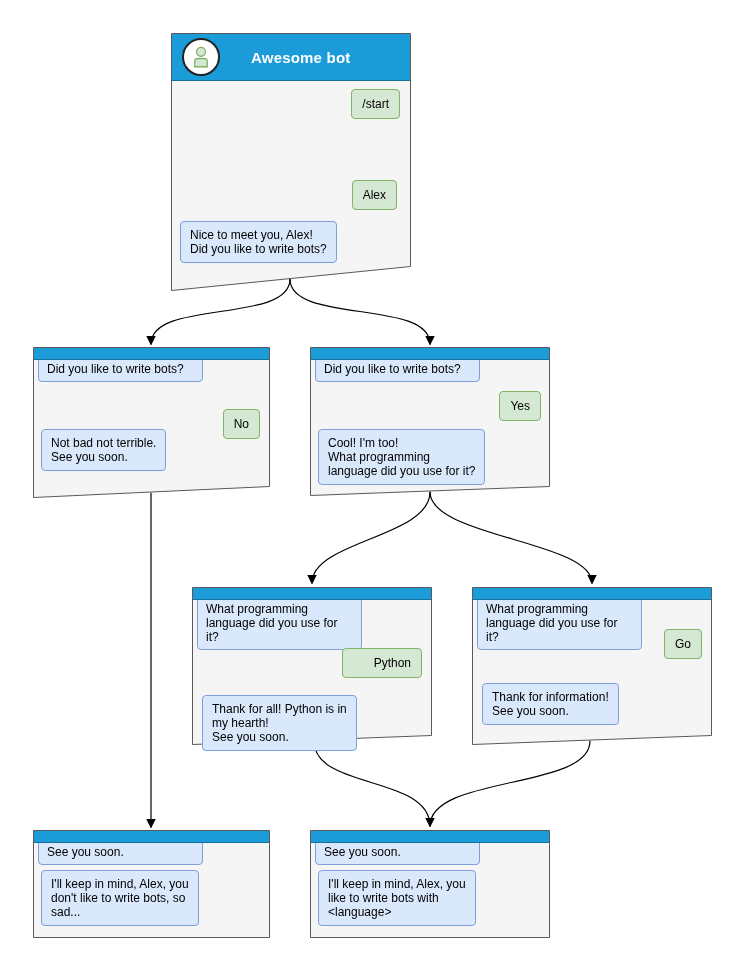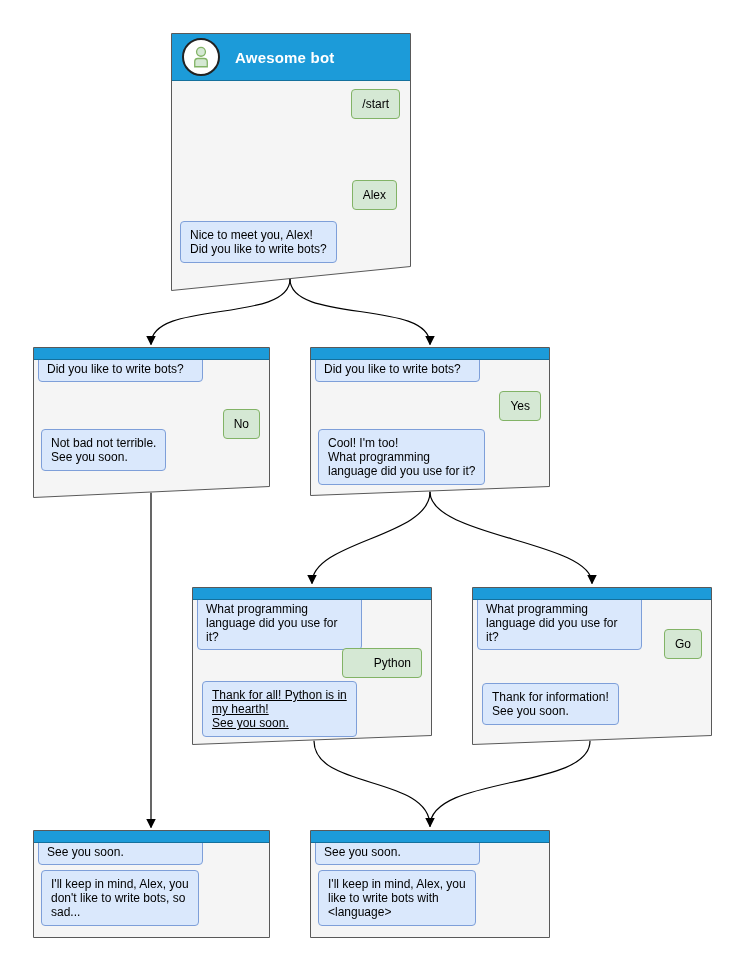--- a/index.html
+++ b/index.html
@@ -17,20 +17,21 @@
   
   .window { position:absolute; z-index:2; }
   .win-shape { position:absolute; left:0; top:0; }
   .win-shape polygon { fill:var(--window-fill,#f5f5f5); stroke:var(--window-border,#595959); stroke-width:1; }
 
   .titlebar {
     position:absolute; left:1px; right:1px; top:1px;
     background:var(--header-blue,#1c9bd9);
     border-bottom:1px solid rgba(0,0,0,.28);
     z-index:3;
+    gap:16px;
   }
   .titlebar.small { height:11px; }
   .titlebar.main  { height:46px; display:flex; align-items:center; }
 
   .avatar {
     width:38px; height:38px; border-radius:50%; background:#ffffff;
     border:2px solid #222222; box-sizing:border-box;
     margin-left:10px; display:flex; align-items:center; justify-content:center;
     flex:0 0 auto;
   }
@@ -111,21 +112,21 @@
   </div>
 
   <div class="window" style="left:192px;top:587px;width:240px;height:158px;">
     <svg class="win-shape" width="240" height="158" viewBox="0 0 240 158">
       <polygon points="0.5,0.5 239.5,0.5 239.5,148.5 0.5,157.5"></polygon>
     </svg>
     <div class="titlebar small"></div>
     <div class="bubble bot attached" style="left:5px;top:9px;">What programming
 language did you use for it?</div>
     <div class="bubble user" style="right:10px;top:61px;padding-left:31px;">Python</div>
-    <div class="bubble bot" style="left:10px;top:94px;text-decoration:underline;">Thank for all! Python is in
+    <div class="bubble bot" style="left:10px;top:108px;">Thank for all! Python is in
 my hearth!
 See you soon.</div>
   </div>
 
   <div class="window" style="left:472px;top:587px;width:240px;height:158px;">
     <svg class="win-shape" width="240" height="158" viewBox="0 0 240 158">
       <polygon points="0.5,0.5 239.5,0.5 239.5,148.5 0.5,157.5"></polygon>
     </svg>
     <div class="titlebar small"></div>
     <div class="bubble bot attached" style="left:5px;top:9px;">What programming

